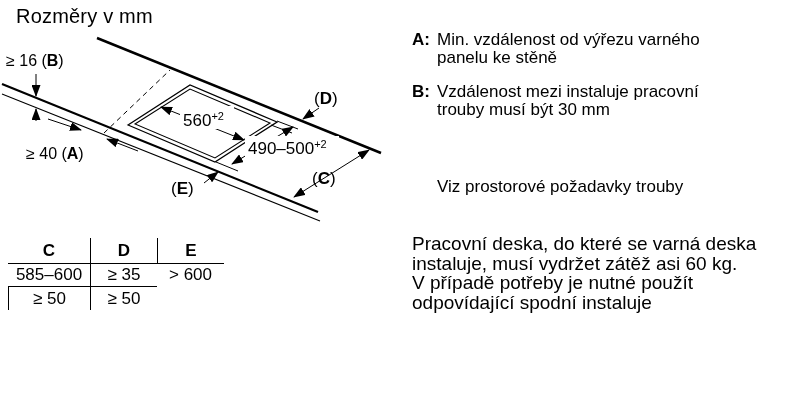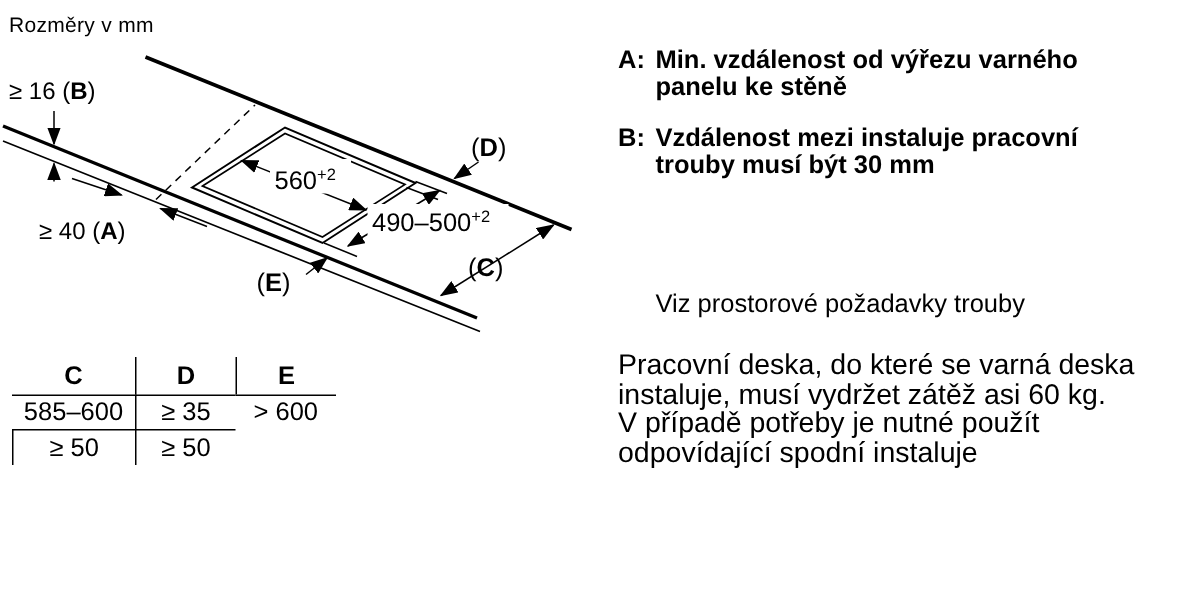--- a/index.html
+++ b/index.html
@@ -1,44 +1,44 @@
 <!DOCTYPE html>
 <html><head>
 <meta charset="utf-8">
 <style>
   html,body{margin:0;padding:0;background:#fff;}
   .stage{
     position:relative;width:800px;height:400px;background:#ffffff;
     font-family:"Liberation Sans",sans-serif;color:#000;overflow:hidden;
   }
   .page-title{
-    position:absolute;left:6px;top:6px;font-size:14px;line-height:20px;
+    position:absolute;left:16px;top:6px;font-size:20px;line-height:20px;
     letter-spacing:0.2px;
   }
   svg text{font-family:"Liberation Sans",sans-serif;fill:#000;}
   
   .spec-table{
     position:absolute;left:8px;top:238px;width:216px;height:72px;
     display:grid;grid-template-columns:82px 67px 67px;grid-template-rows:25px 23px 24px;
     font-size:17px;
   }
   .spec-table .cell{
     display:flex;align-items:center;justify-content:center;
   }
   .spec-table .hdr{font-weight:bold;}
   .spec-table .vline{border-left:1.5px solid #000;}
   .spec-table .hline{border-top:1.5px solid #000;}
   
   .note-block{
     position:absolute;left:412px;display:flex;font-size:17px;line-height:18px;
   }
   .note-label{font-weight:bold;width:25px;flex:0 0 25px;}
-  .note-lines div{white-space:nowrap;font-weight:bold;}
+  .note-lines div{white-space:nowrap;}
   .see-also{
-    position:absolute;left:437px;top:194px;font-size:17px;line-height:18px;white-space:nowrap;
+    position:absolute;left:437px;top:178px;font-size:17px;line-height:18px;white-space:nowrap;
   }
   .load-note{
     position:absolute;left:412px;top:234px;font-size:19px;line-height:19.5px;
   }
   .load-note div{white-space:nowrap;}
 </style>
 </head>
 <body>
 
 <div class="stage">

